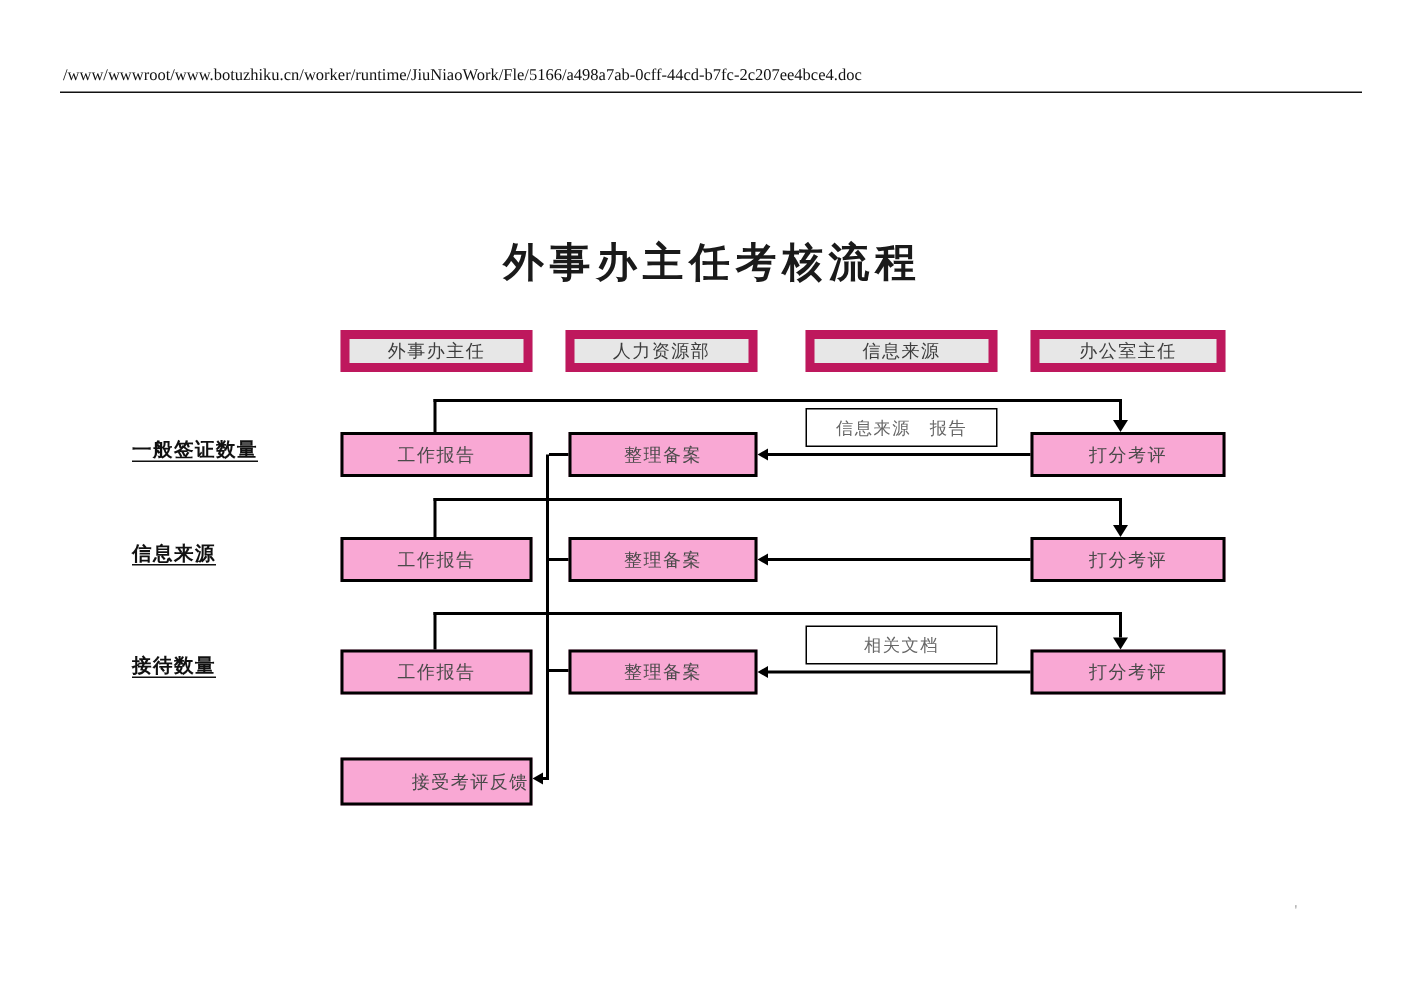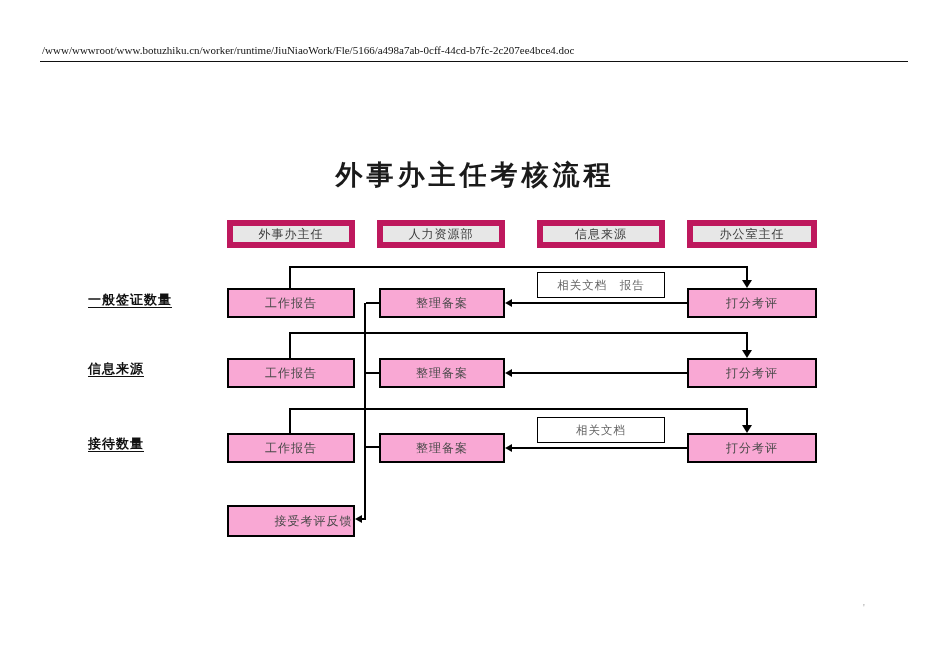--- a/index.html
+++ b/index.html
@@ -42,21 +42,21 @@
   <div class="doc-title">外事办主任考核流程</div>
 
   <div class="lane" style="left:227px;width:128px;">外事办主任</div>
   <div class="lane" style="left:377px;width:128px;">人力资源部</div>
   <div class="lane" style="left:537px;width:128px;">信息来源</div>
   <div class="lane" style="left:687px;width:130px;">办公室主任</div>
 
   <div class="rowlabel" style="top:291px;">一般签证数量</div>
   <div class="flowbox" style="left:227px;top:288px;width:128px;">工作报告</div>
   <div class="flowbox" style="left:379px;top:288px;width:126px;">整理备案</div>
-  <div class="infobox" style="left:537px;top:272px;width:128px;">相关文档　报告</div>
+  <div class="infobox" style="left:537px;top:272px;width:128px;">信息来源　报告</div>
   <div class="flowbox" style="left:687px;top:288px;width:130px;">打分考评</div>
   <div class="line" style="left:289px;top:266px;width:2px;height:22px;"></div>
   <div class="line" style="left:289px;top:266px;width:459px;height:2px;"></div>
   <div class="line" style="left:746px;top:266px;width:2px;height:14px;"></div>
   <div class="arr-down" style="left:742px;top:280px;"></div>
   <div class="line" style="left:511px;top:302px;width:176px;height:2px;"></div>
   <div class="arr-left" style="left:505px;top:299px;"></div>
 
   <div class="rowlabel" style="top:360px;">信息来源</div>
   <div class="flowbox" style="left:227px;top:358px;width:128px;">工作报告</div>

